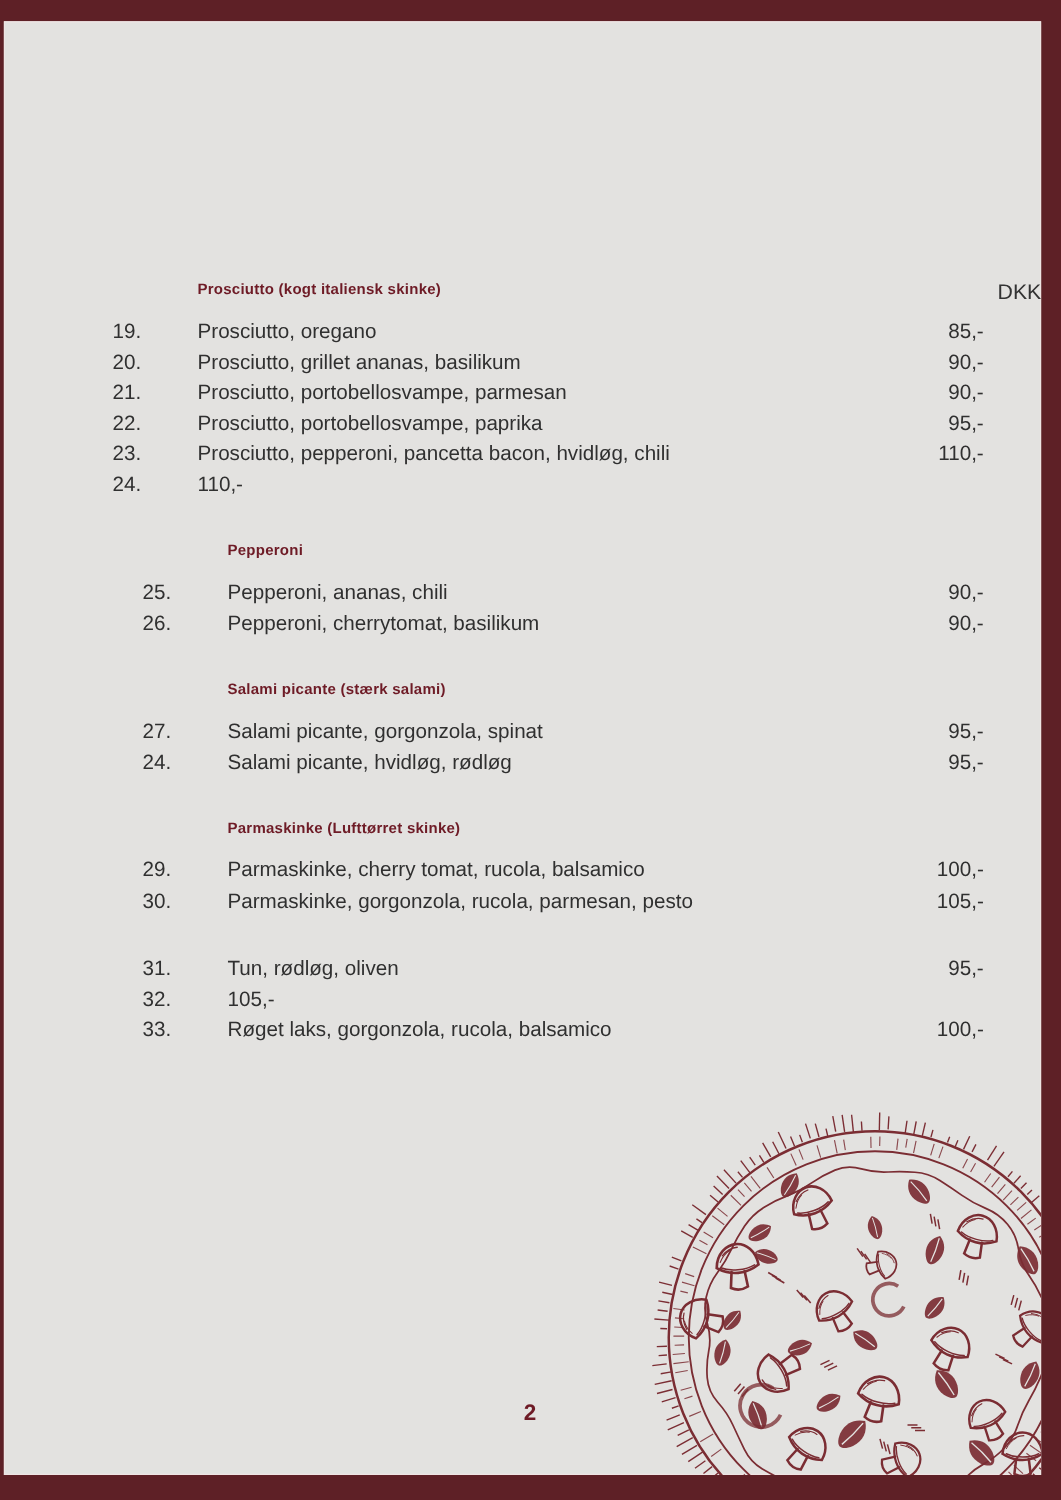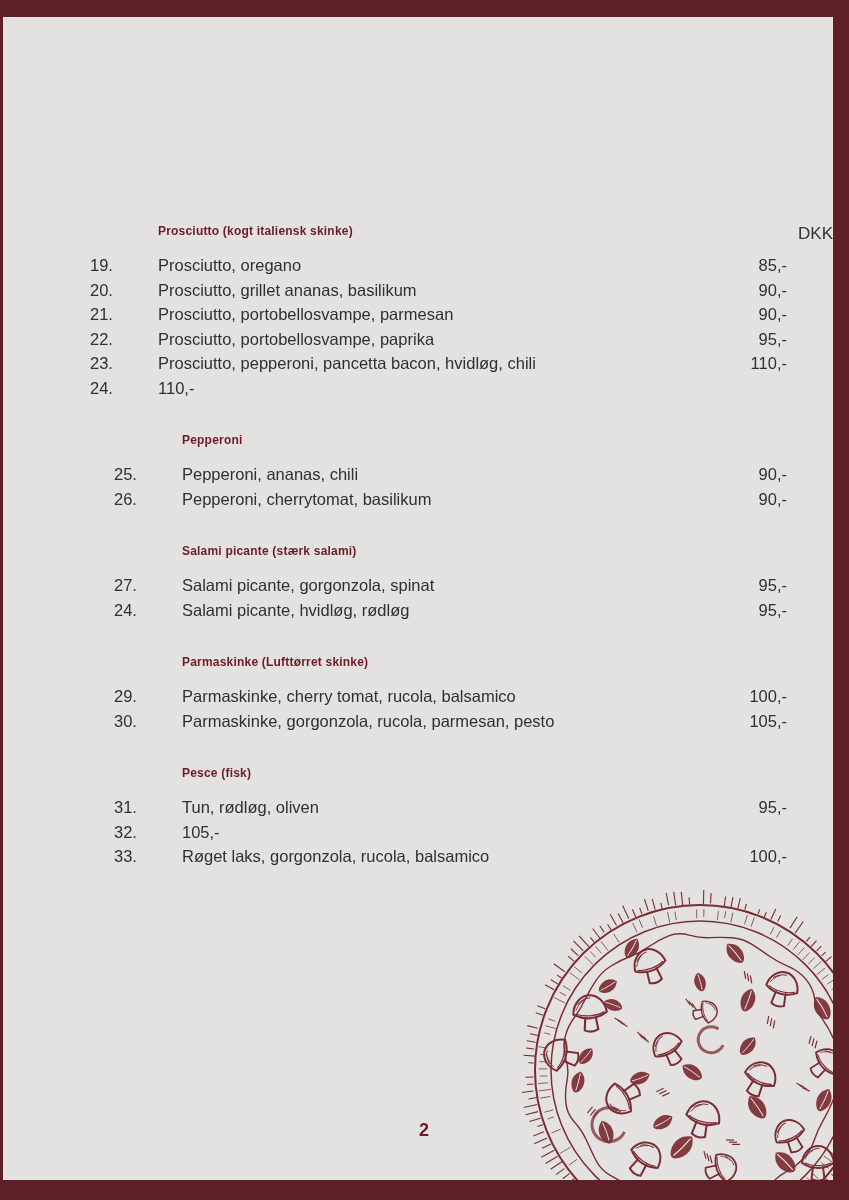--- a/index.html
+++ b/index.html
@@ -151,23 +151,20 @@
             <span class="item-name">Parmaskinke, cherry tomat, rucola, balsamico</span>
             <span class="item-price">100,-</span>
           </div>
           <div class="menu-row">
             <span class="item-number">30.</span>
             <span class="item-name">Parmaskinke, gorgonzola, rucola, parmesan, pesto</span>
             <span class="item-price">105,-</span>
           </div>
         </section>
         <section class="menu-section">
-          <div class="section-heading-row">
-            <h2 class="section-title">Pesce (fisk)</h2>
-          </div>
           <div class="menu-row">
             <span class="item-number">31.</span>
             <span class="item-name">Tun, rødløg, oliven</span>
             <span class="item-price">95,-</span>
           </div>
           <div class="menu-row">
             <span class="item-number">32.</span>
             <span class="item-price">105,-</span>
           </div>
           <div class="menu-row">

